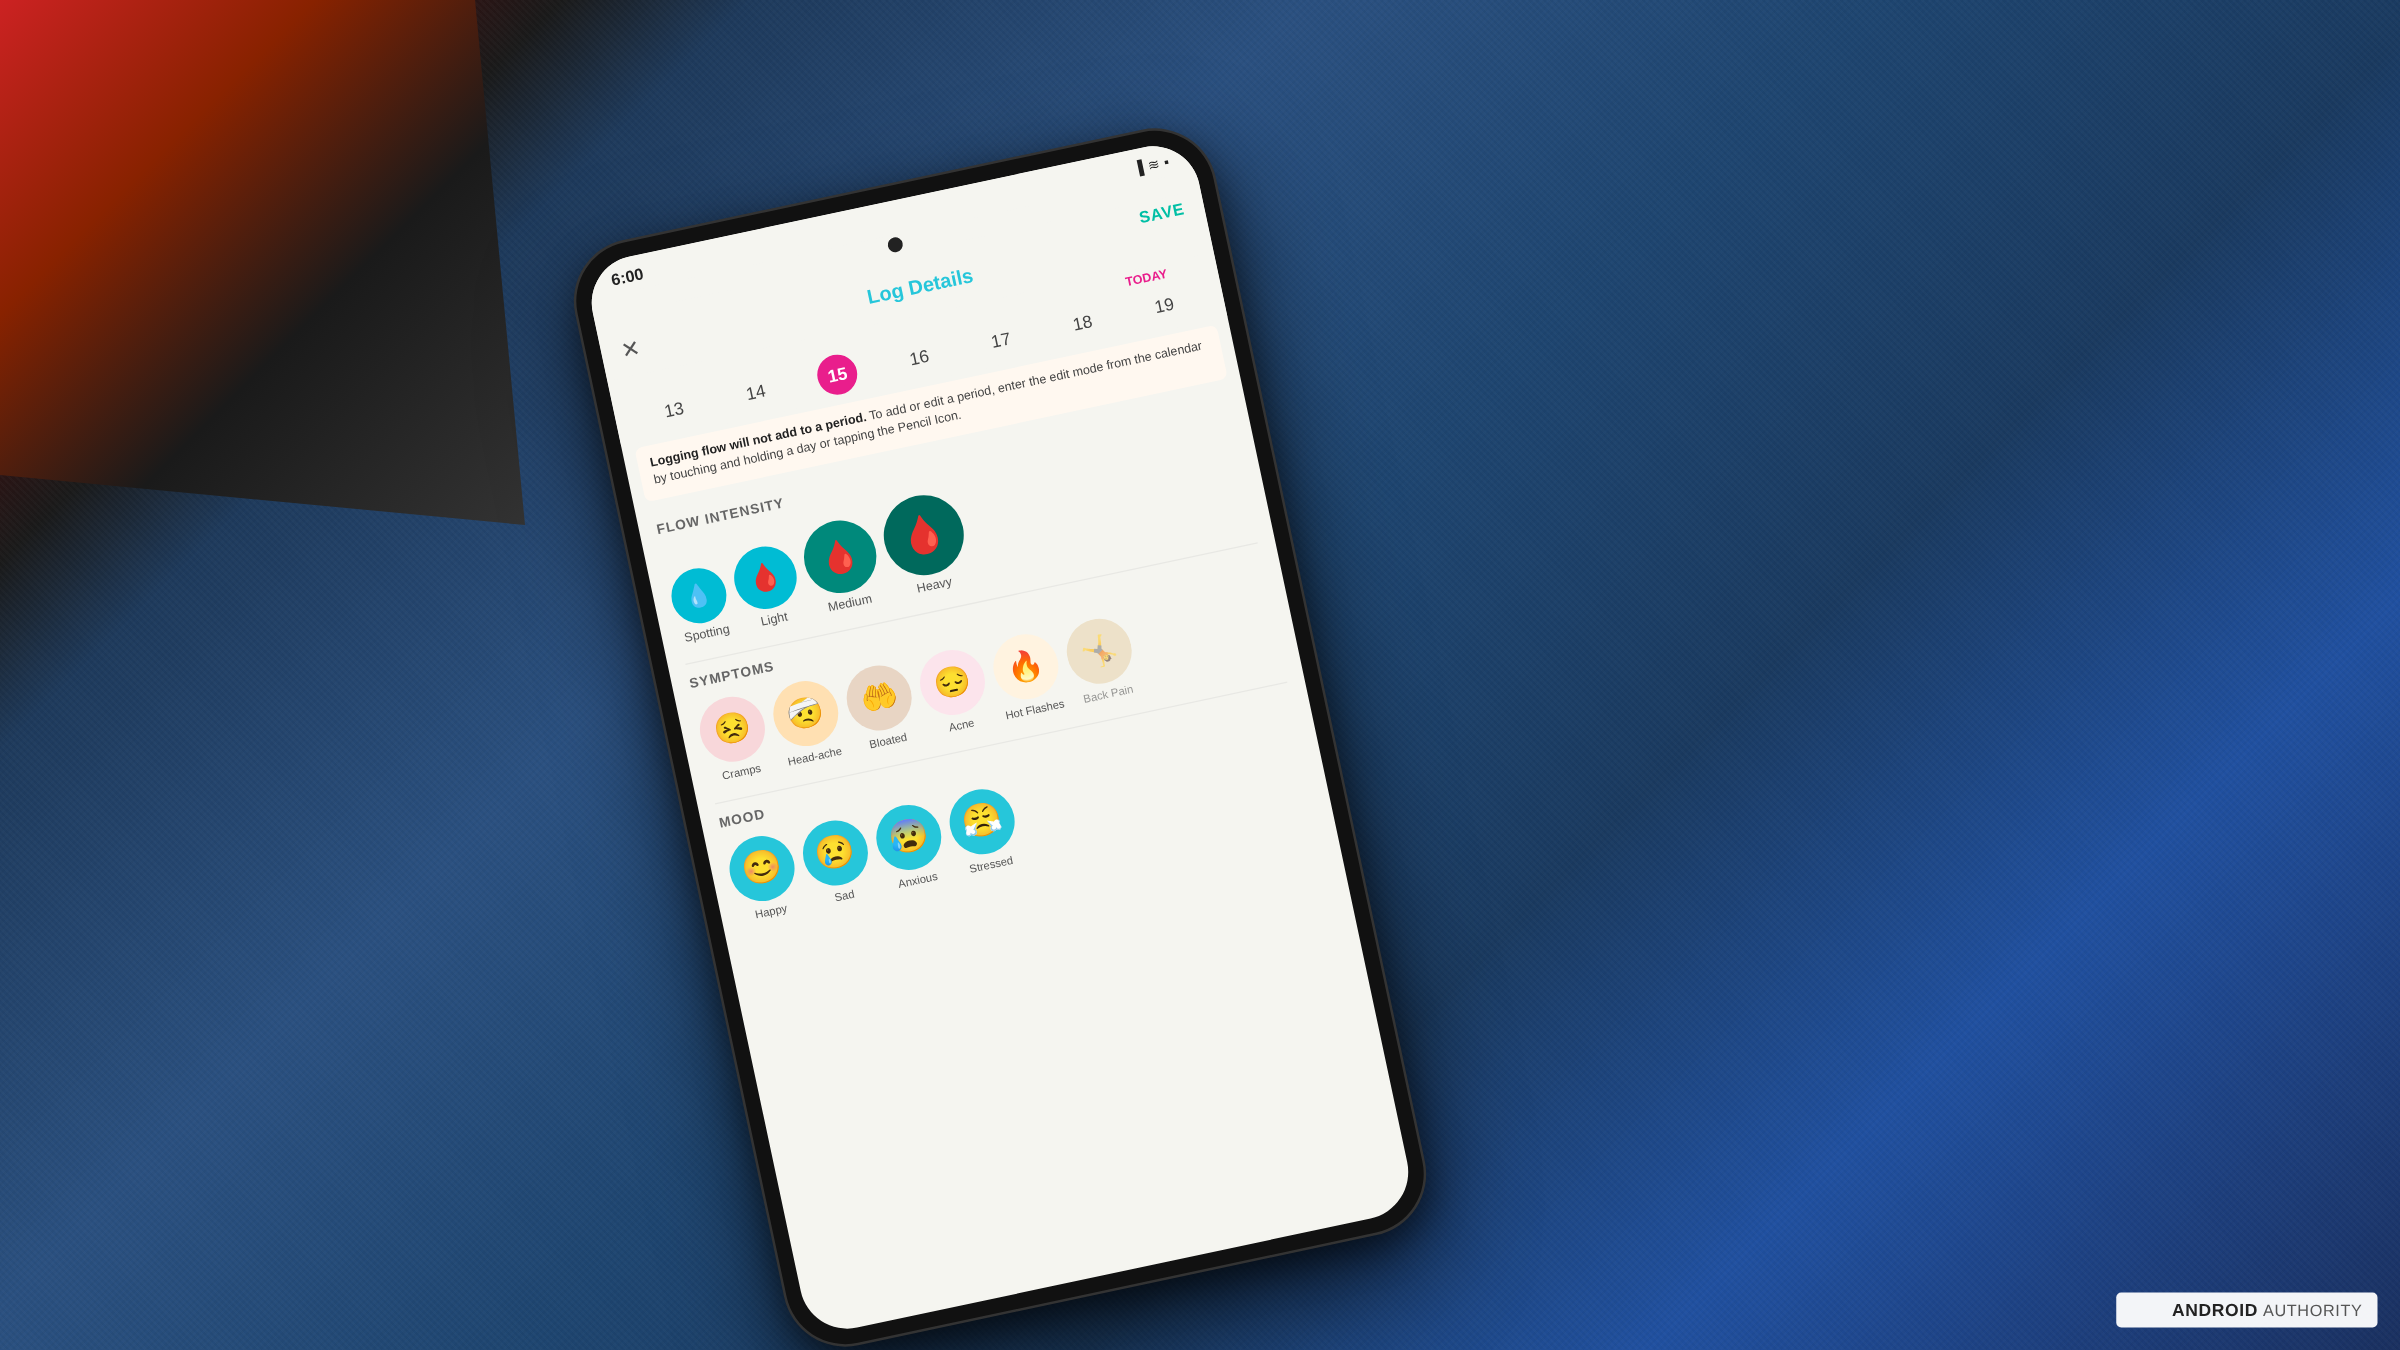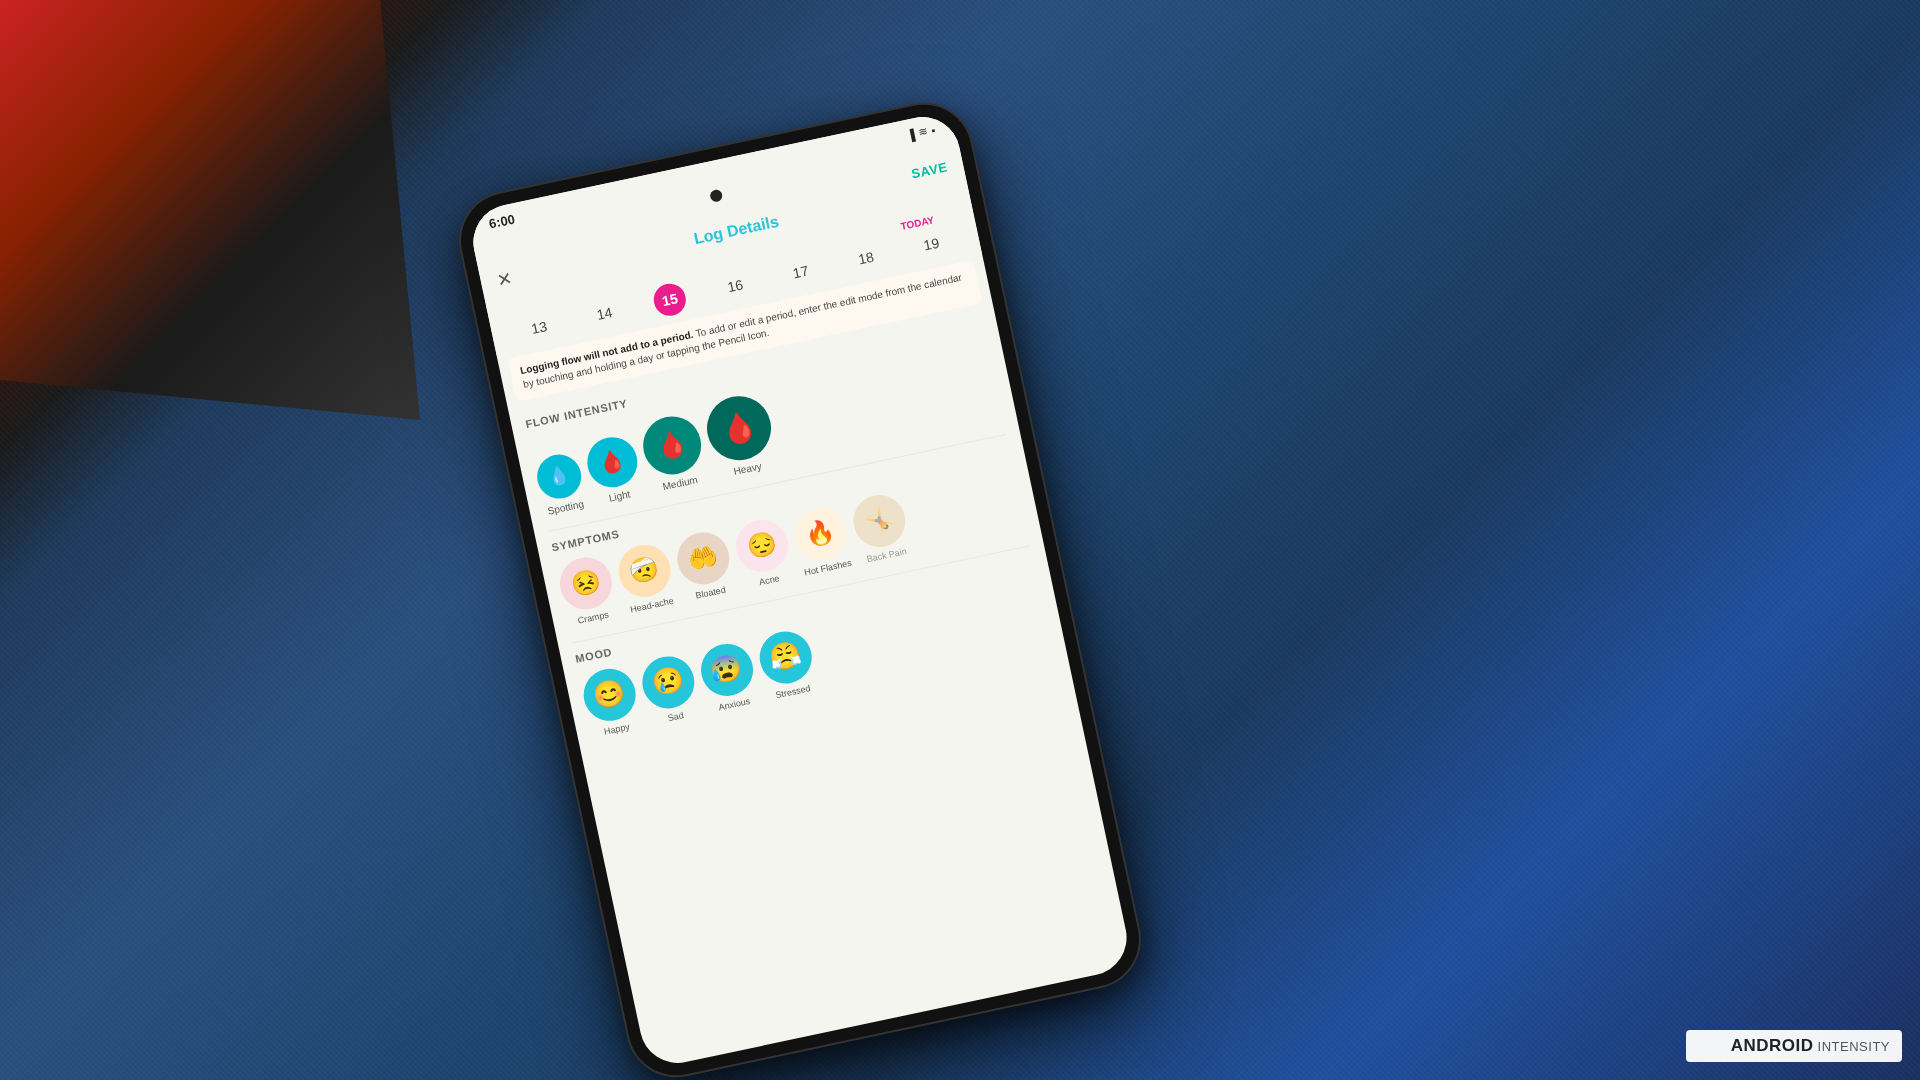--- a/index.html
+++ b/index.html
@@ -374,21 +374,21 @@
       background: rgba(255,255,255,0.95);
       padding: 6px 12px;
       border-radius: 4px;
       display: flex;
       align-items: center;
       gap: 4px;
       z-index: 100;
     }
 
     .watermark-android {
-      font-size: 17px;
+      font-size: 14px;
       font-weight: 900;
       color: #222;
       letter-spacing: 0.5px;
       margin-left: 33px;
     }
 
     .watermark-authority {
       font-size: 13px;
       font-weight: 400;
       color: #555;
@@ -568,14 +568,14 @@
           </div>
         </div>
 
       </div>
     </div>
   </div>
 </div>
 
 <div class="watermark">
   <span class="watermark-android">ANDROID</span>
-  <span class="watermark-authority">INTENSITY</span>
+  <span class="watermark-authority">AUTHORITY</span>
 </div>
 
 </body></html>

